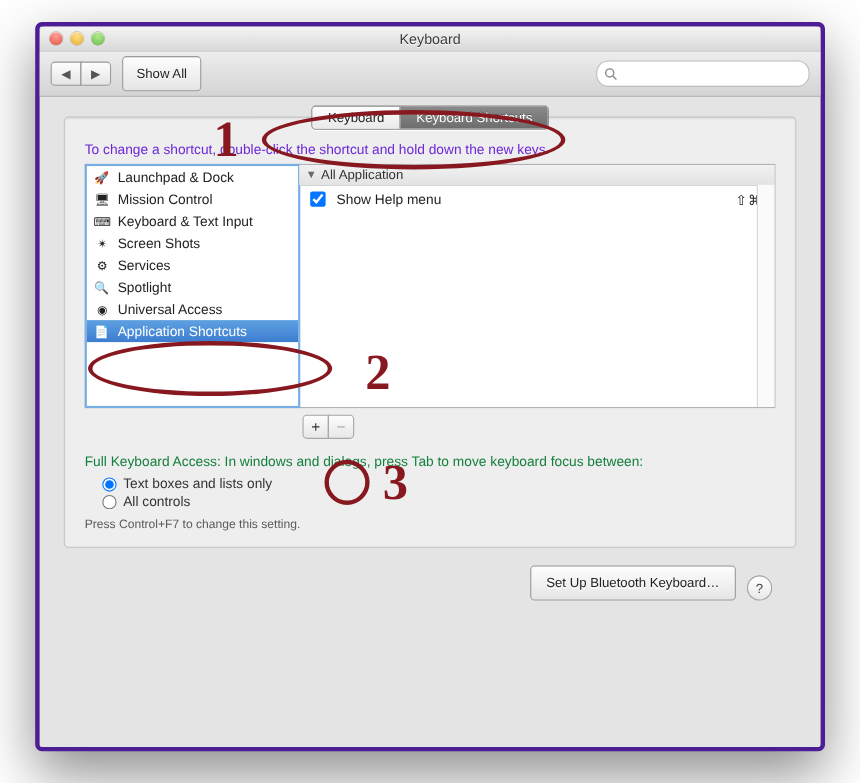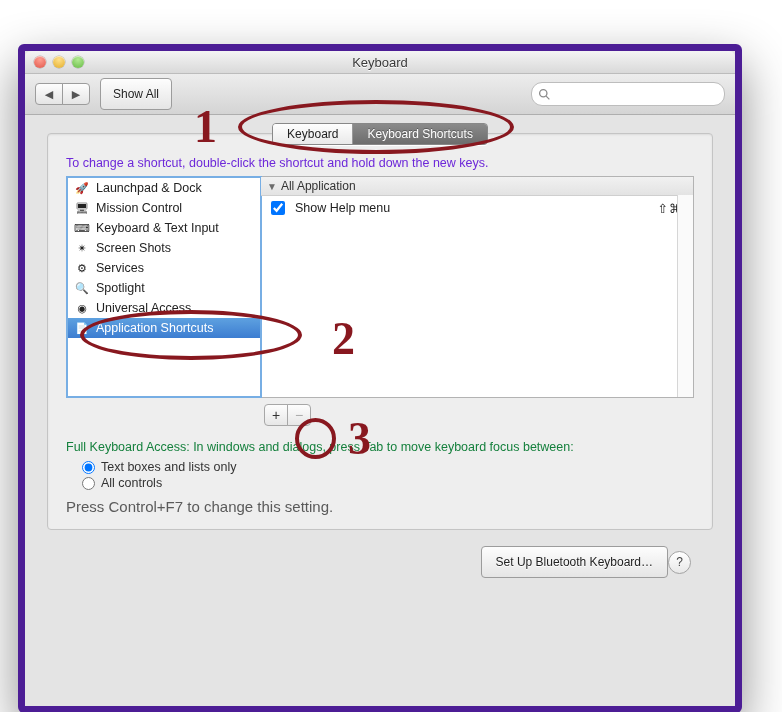--- a/index.html
+++ b/index.html
@@ -8,26 +8,25 @@
     --panel-bg: #eaeaea;
     --text: #333;
     --muted: #555;
     --selected-blue: linear-gradient(#5ea1e0, #3c7dd1);
     --tab-active-bg: linear-gradient(#8a8a8a, #6d6d6d);
     --annot-color: #88181f;
   }
   html,body { margin:0; padding:0; font-family: "Lucida Grande", "Helvetica Neue", Arial, sans-serif; font-size:13px; color:var(--text); background:#fff; }
   .stage { width:782px; height:712px; position:relative; }
   .window {
-    position:absolute; left:18px; top:20px; width:710px; height:655px;
+    position:absolute; left:32px; top:20px; width:710px; height:655px;
     background:#e4e4e4;
-    border:7px solid #4c1d95; border-radius:6px;
+    border:4px solid #4c1d95; border-radius:6px;
     box-shadow: 0 20px 50px rgba(0,0,0,0.45);
     overflow:hidden;
-    margin-top:24px;
   }
   .titlebar {
     height:22px; background:linear-gradient(#f4f4f4,#d9d9d9);
     border-bottom:1px solid #bcbcbc;
     display:flex; align-items:center; position:relative;
     border-top-left-radius:6px; border-top-right-radius:6px;
   }
   .traffic { display:flex; gap:7px; padding-left:9px; }
   .tl { width:12px; height:12px; border-radius:50%; box-shadow: inset 0 1px 0 rgba(255,255,255,0.5), 0 0 0 0.5px rgba(0,0,0,0.25);}
   .tl.close{ background:radial-gradient(circle at 50% 30%, #ff9e91, #e1574a);}
@@ -106,23 +105,23 @@
   .addremove button {
     width:24px; height:22px; border:1px solid #a7a7a7; background:linear-gradient(#fdfdfd,#e7e7e7); font-size:14px; color:#333; padding:0;
   }
   .addremove button:first-child{ border-top-left-radius:4px; border-bottom-left-radius:4px;}
   .addremove button:last-child{ border-top-right-radius:4px; border-bottom-right-radius:4px; margin-left:-1px; color:#aaa;}
 
   .fka { padding:14px 18px 4px 18px; font-size:12.5px; color:#15803d; }
   .radiogroup { padding:2px 18px 0 34px; display:flex; flex-direction:column; gap:2px; }
   .radiogroup label { display:flex; align-items:center; gap:6px; font-size:12.5px; }
   .radiogroup input { margin:0; }
-  .smallnote { padding:8px 18px 0 18px; font-size:15px; color:#5a5a5a; }
-
-  .footer { display:flex; justify-content:flex-end; align-items:center; padding:16px 22px 0 22px; }
+  .smallnote { padding:8px 18px 0 18px; font-size:11px; color:#5a5a5a; }
+
+  .footer { display:flex; justify-content:flex-end; align-items:flex-end; gap:10px; padding:16px 22px 0 22px; }
   .helpbtn { width:21px; height:21px; border-radius:50%; border:1px solid #a3a3a3; background:linear-gradient(#fff,#e8e8e8); font-size:12px; color:#444; display:flex; align-items:center; justify-content:center;}
 
   
   .annot { position:absolute; pointer-events:none; }
   .num { font-family: Georgia, "Times New Roman", serif; font-weight:bold; color:var(--annot-color); font-size:46px; }
   .ring { border:4px solid var(--annot-color); border-radius:50%; }
 </style>
 </head>
 <body>
 <div class="stage">

